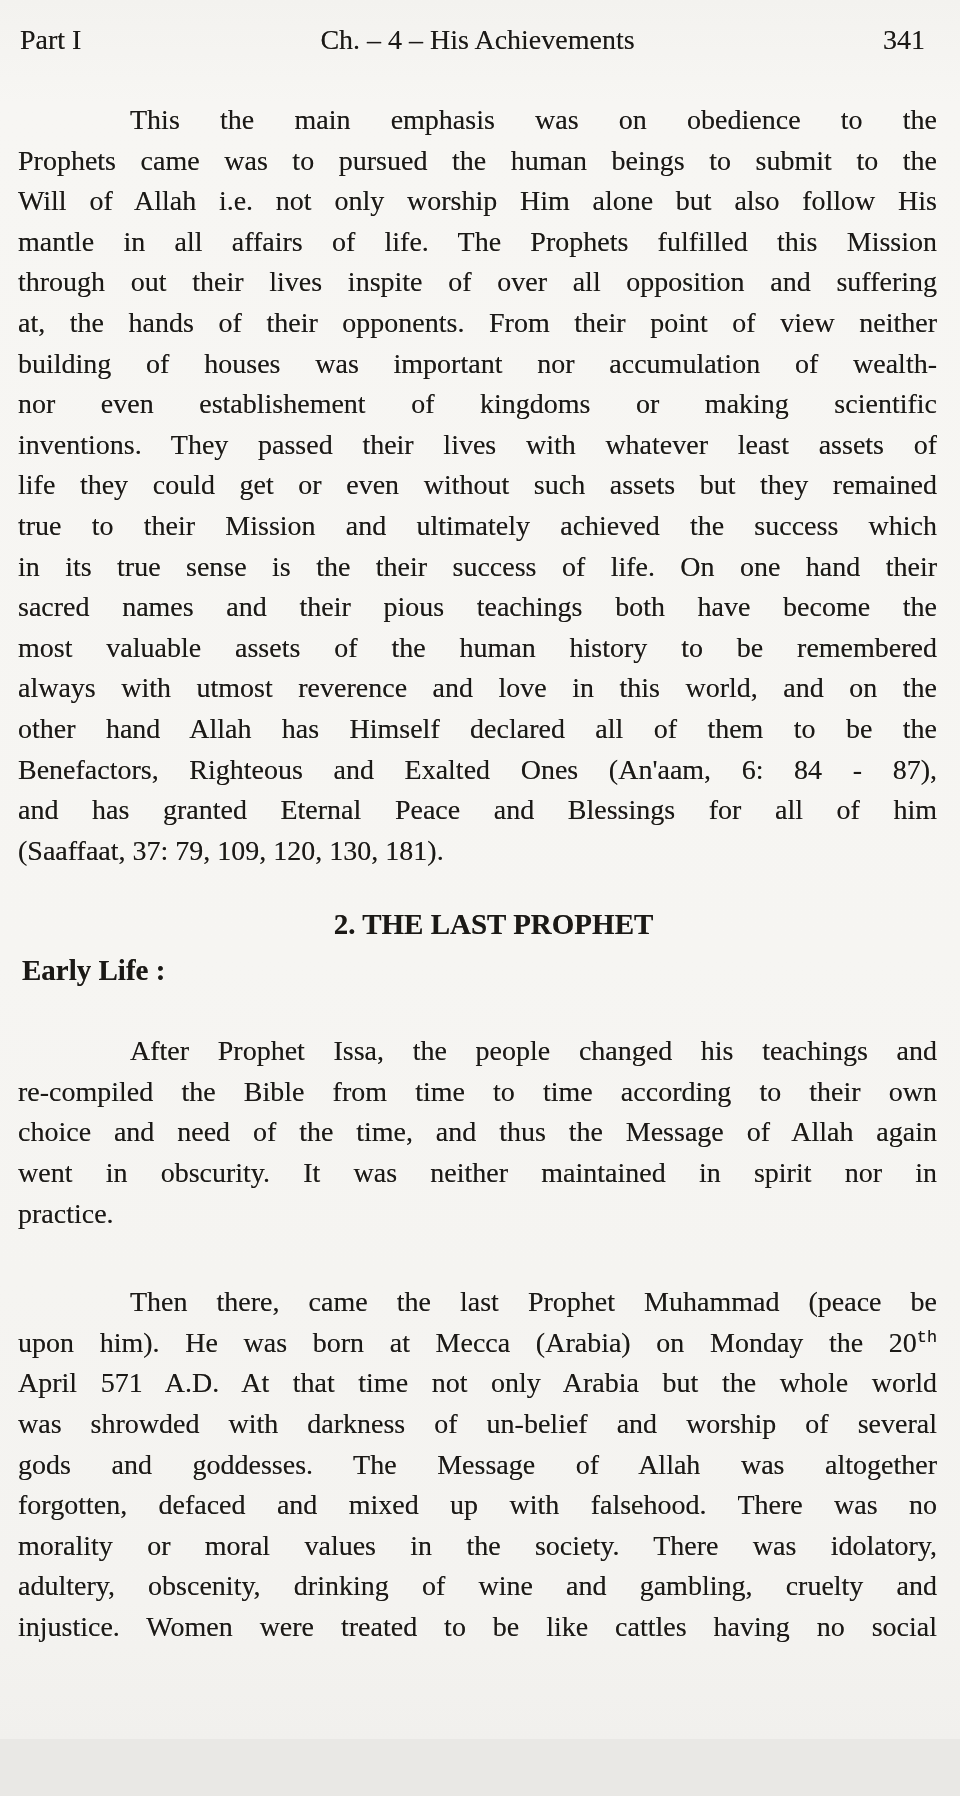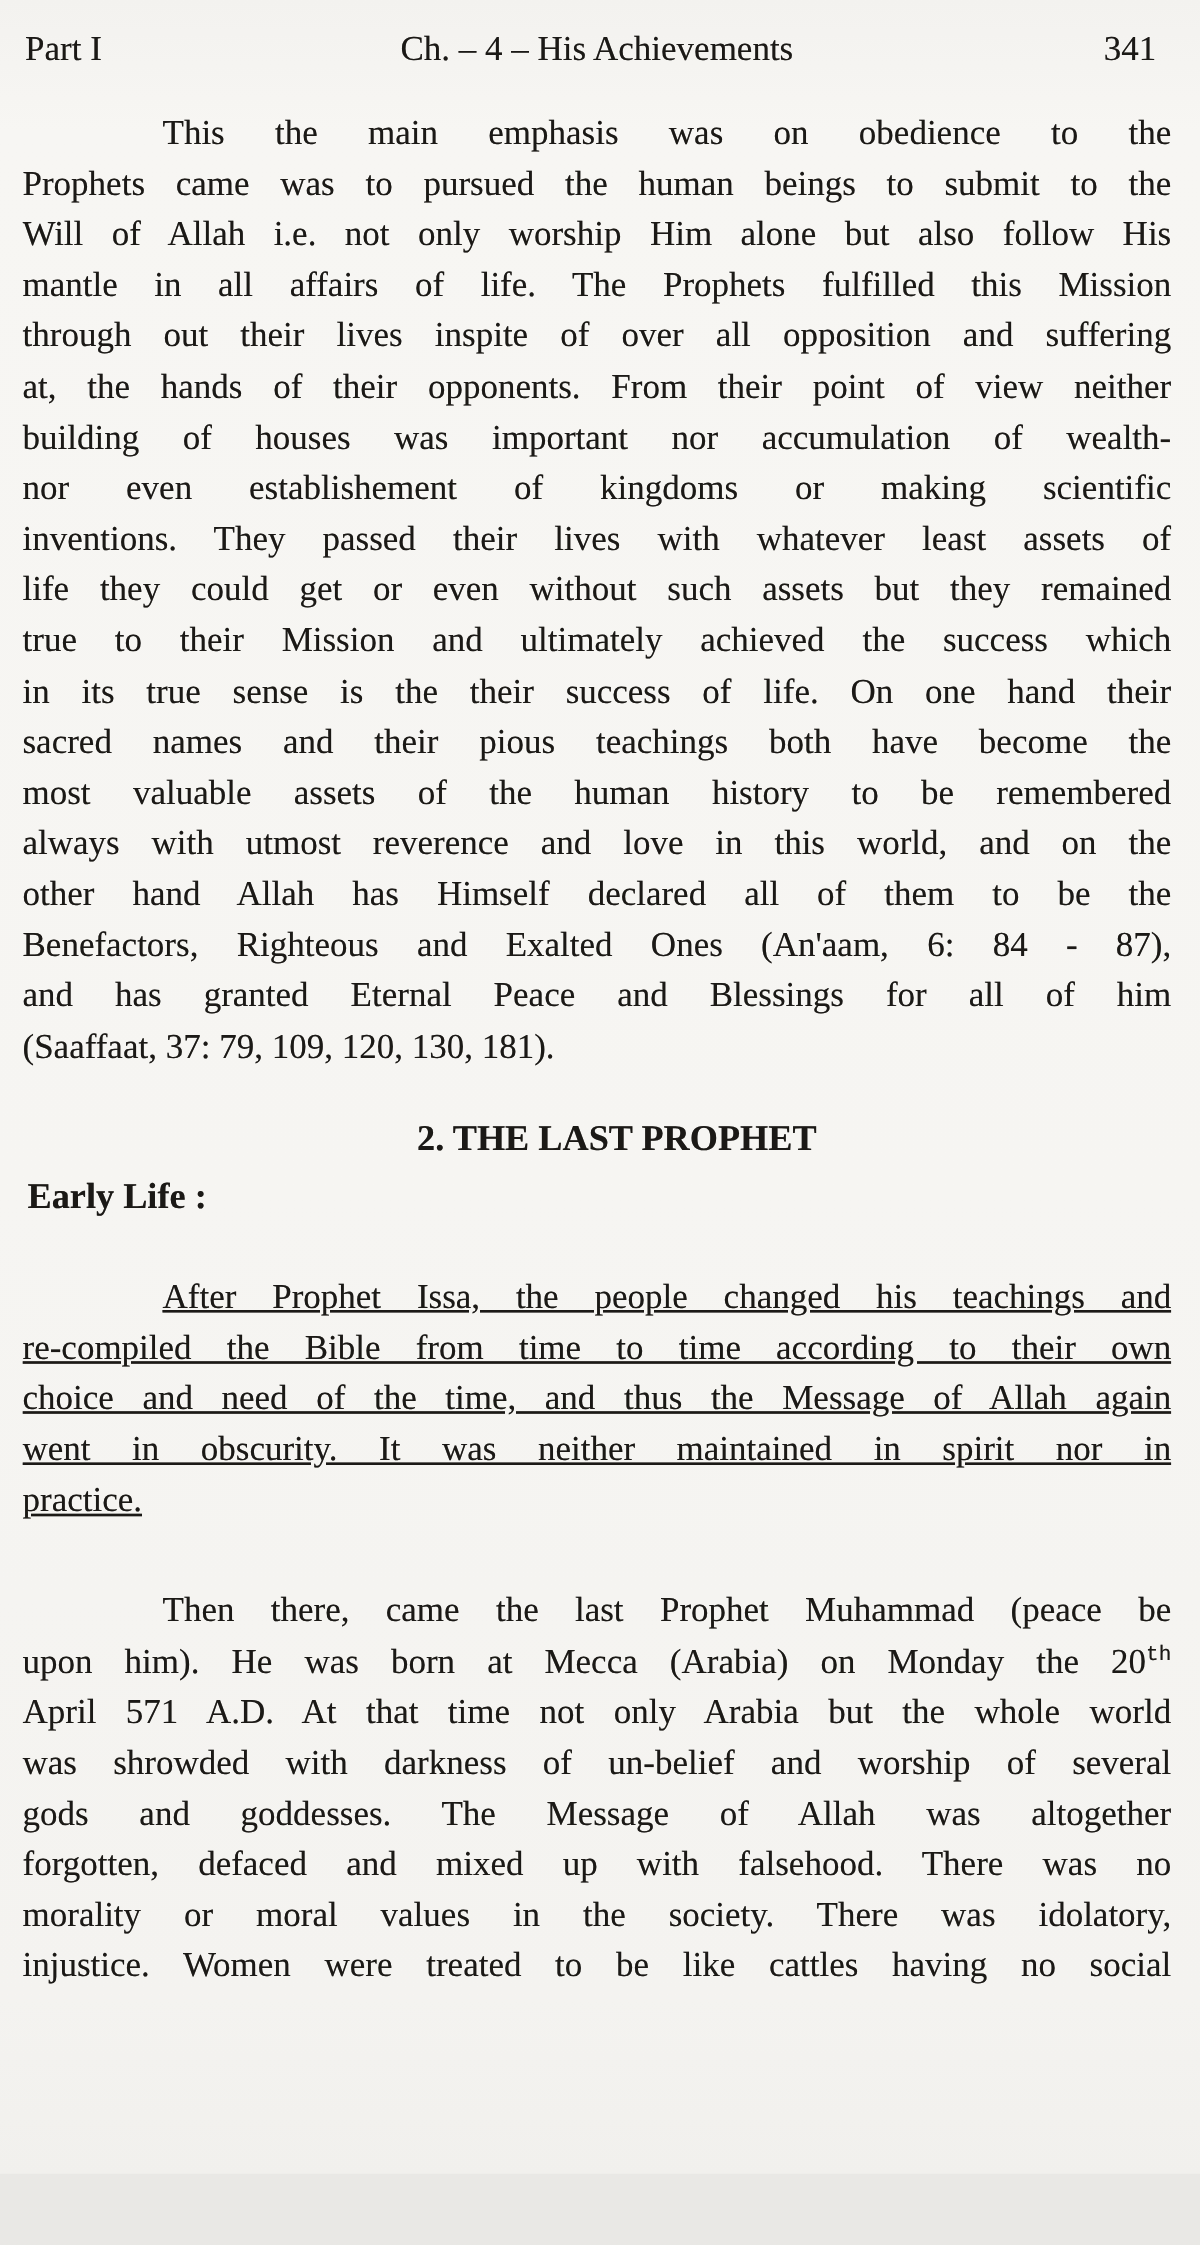--- a/index.html
+++ b/index.html
@@ -58,39 +58,39 @@
   }
   .final-line {
     text-align-last: left;
   }
   .keep-justify .final-line {
     text-align-last: justify;
   }
   .para.indent .line:first-child {
     text-indent: 112px;
   }
-  .para-1 { margin-top: 27px; }
+  .para-1 { margin-top: 40px; }
   .heading {
     margin: 32px 0 0 0;
     font-size: 29px;
     font-weight: 700;
     line-height: 42px;
     text-align: center;
     position: relative;
     left: 16px;
   }
   .subheading {
     margin: 4px 0 0 0;
     font-size: 29px;
     font-weight: 700;
     line-height: 42px;
     text-align: left;
     padding-left: 4px;
   }
-  .para-2 { margin-top: 40px; text-decoration: underline; }
+  .para-2 { margin-top: 40px; }
   .para-3 { margin-top: 48px; }
   sup {
     font-size: 60%;
     line-height: 0;
     vertical-align: super;
     font-family: Liberation Mono, monospace;
   }
 </style>
 </head>
 <body>
@@ -141,16 +141,17 @@
 
   <div class="para indent para-3 keep-justify">
 
   <div class="line">Then there, came the last Prophet Muhammad (peace be</div>
       <div class="line">upon him). He was born at Mecca (Arabia) on Monday the 20<sup>th</sup></div>
       <div class="line">April 571 A.D. At that time not only Arabia but the whole world</div>
       <div class="line">was shrowded with darkness of un-belief and worship of several</div>
       <div class="line">gods and goddesses. The Message of Allah was altogether</div>
       <div class="line">forgotten, defaced and mixed up with falsehood. There was no</div>
       <div class="line">morality or moral values in the society. There was idolatory,</div>
+      <div class="line">adultery, obscenity, drinking of wine and gambling, cruelty and</div>
       <div class="line final-line">injustice. Women were treated to be like cattles having no social</div>
     </div>
 
 </div>
 
 </body></html>

